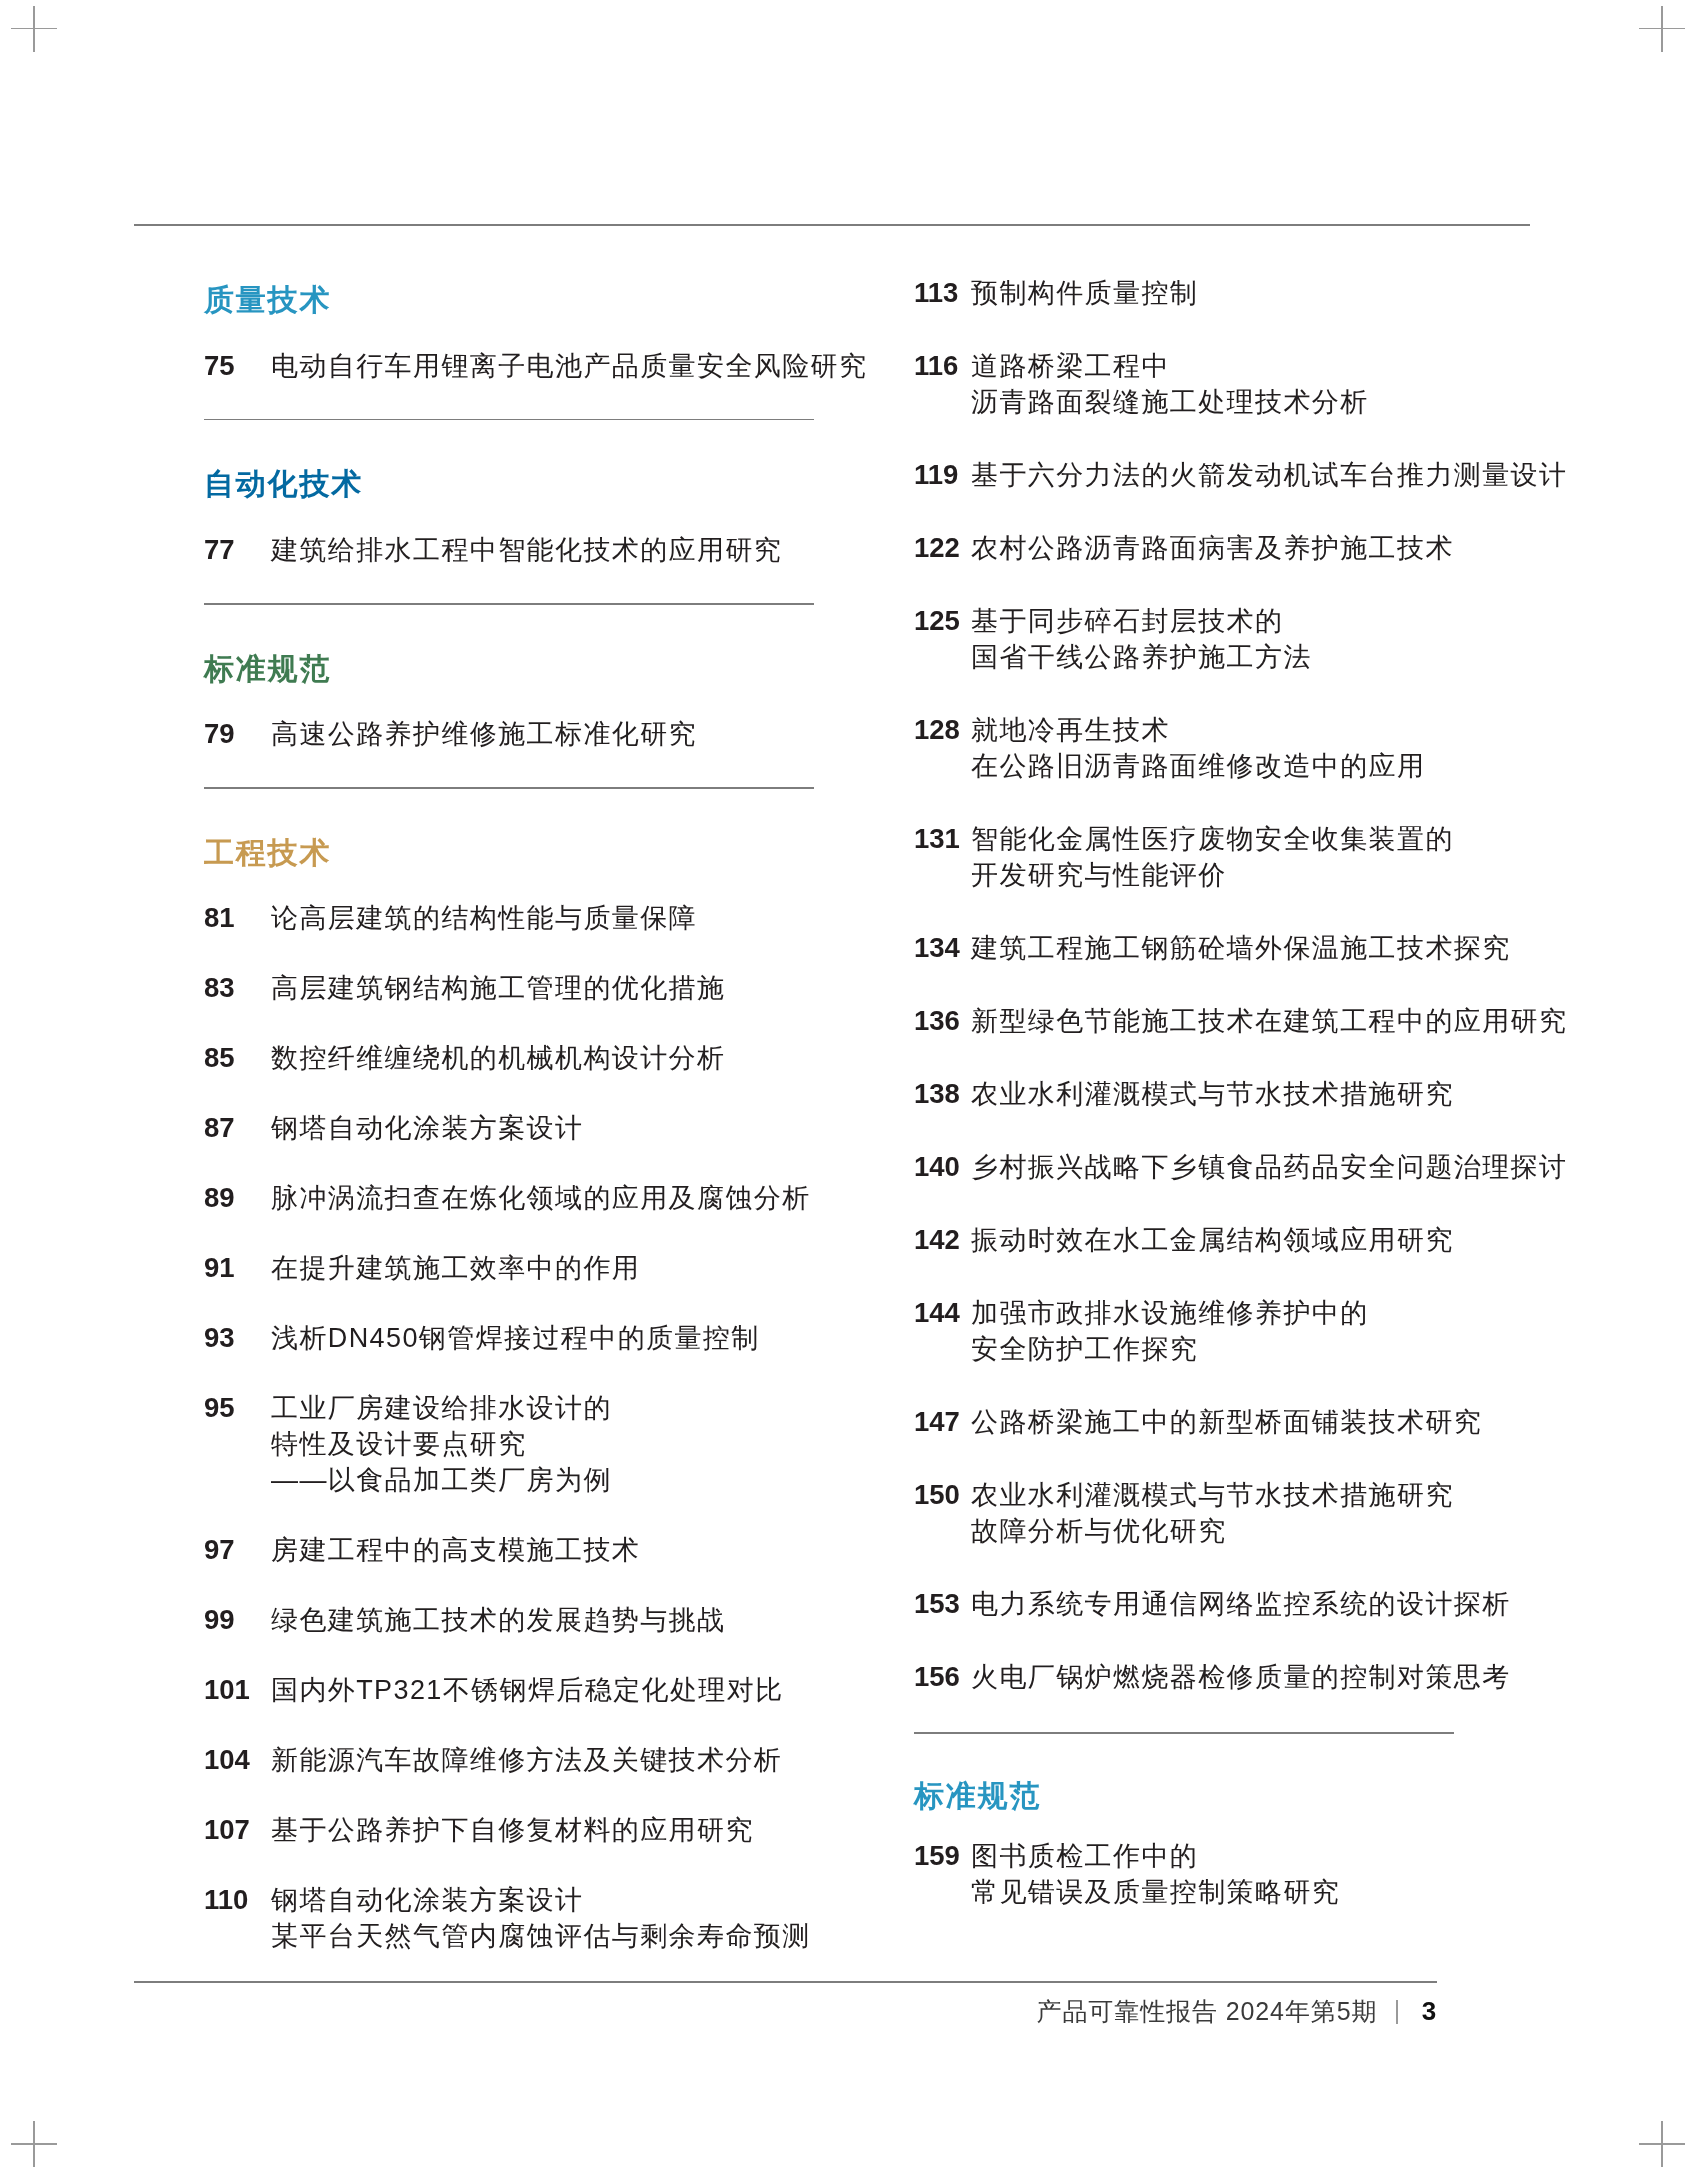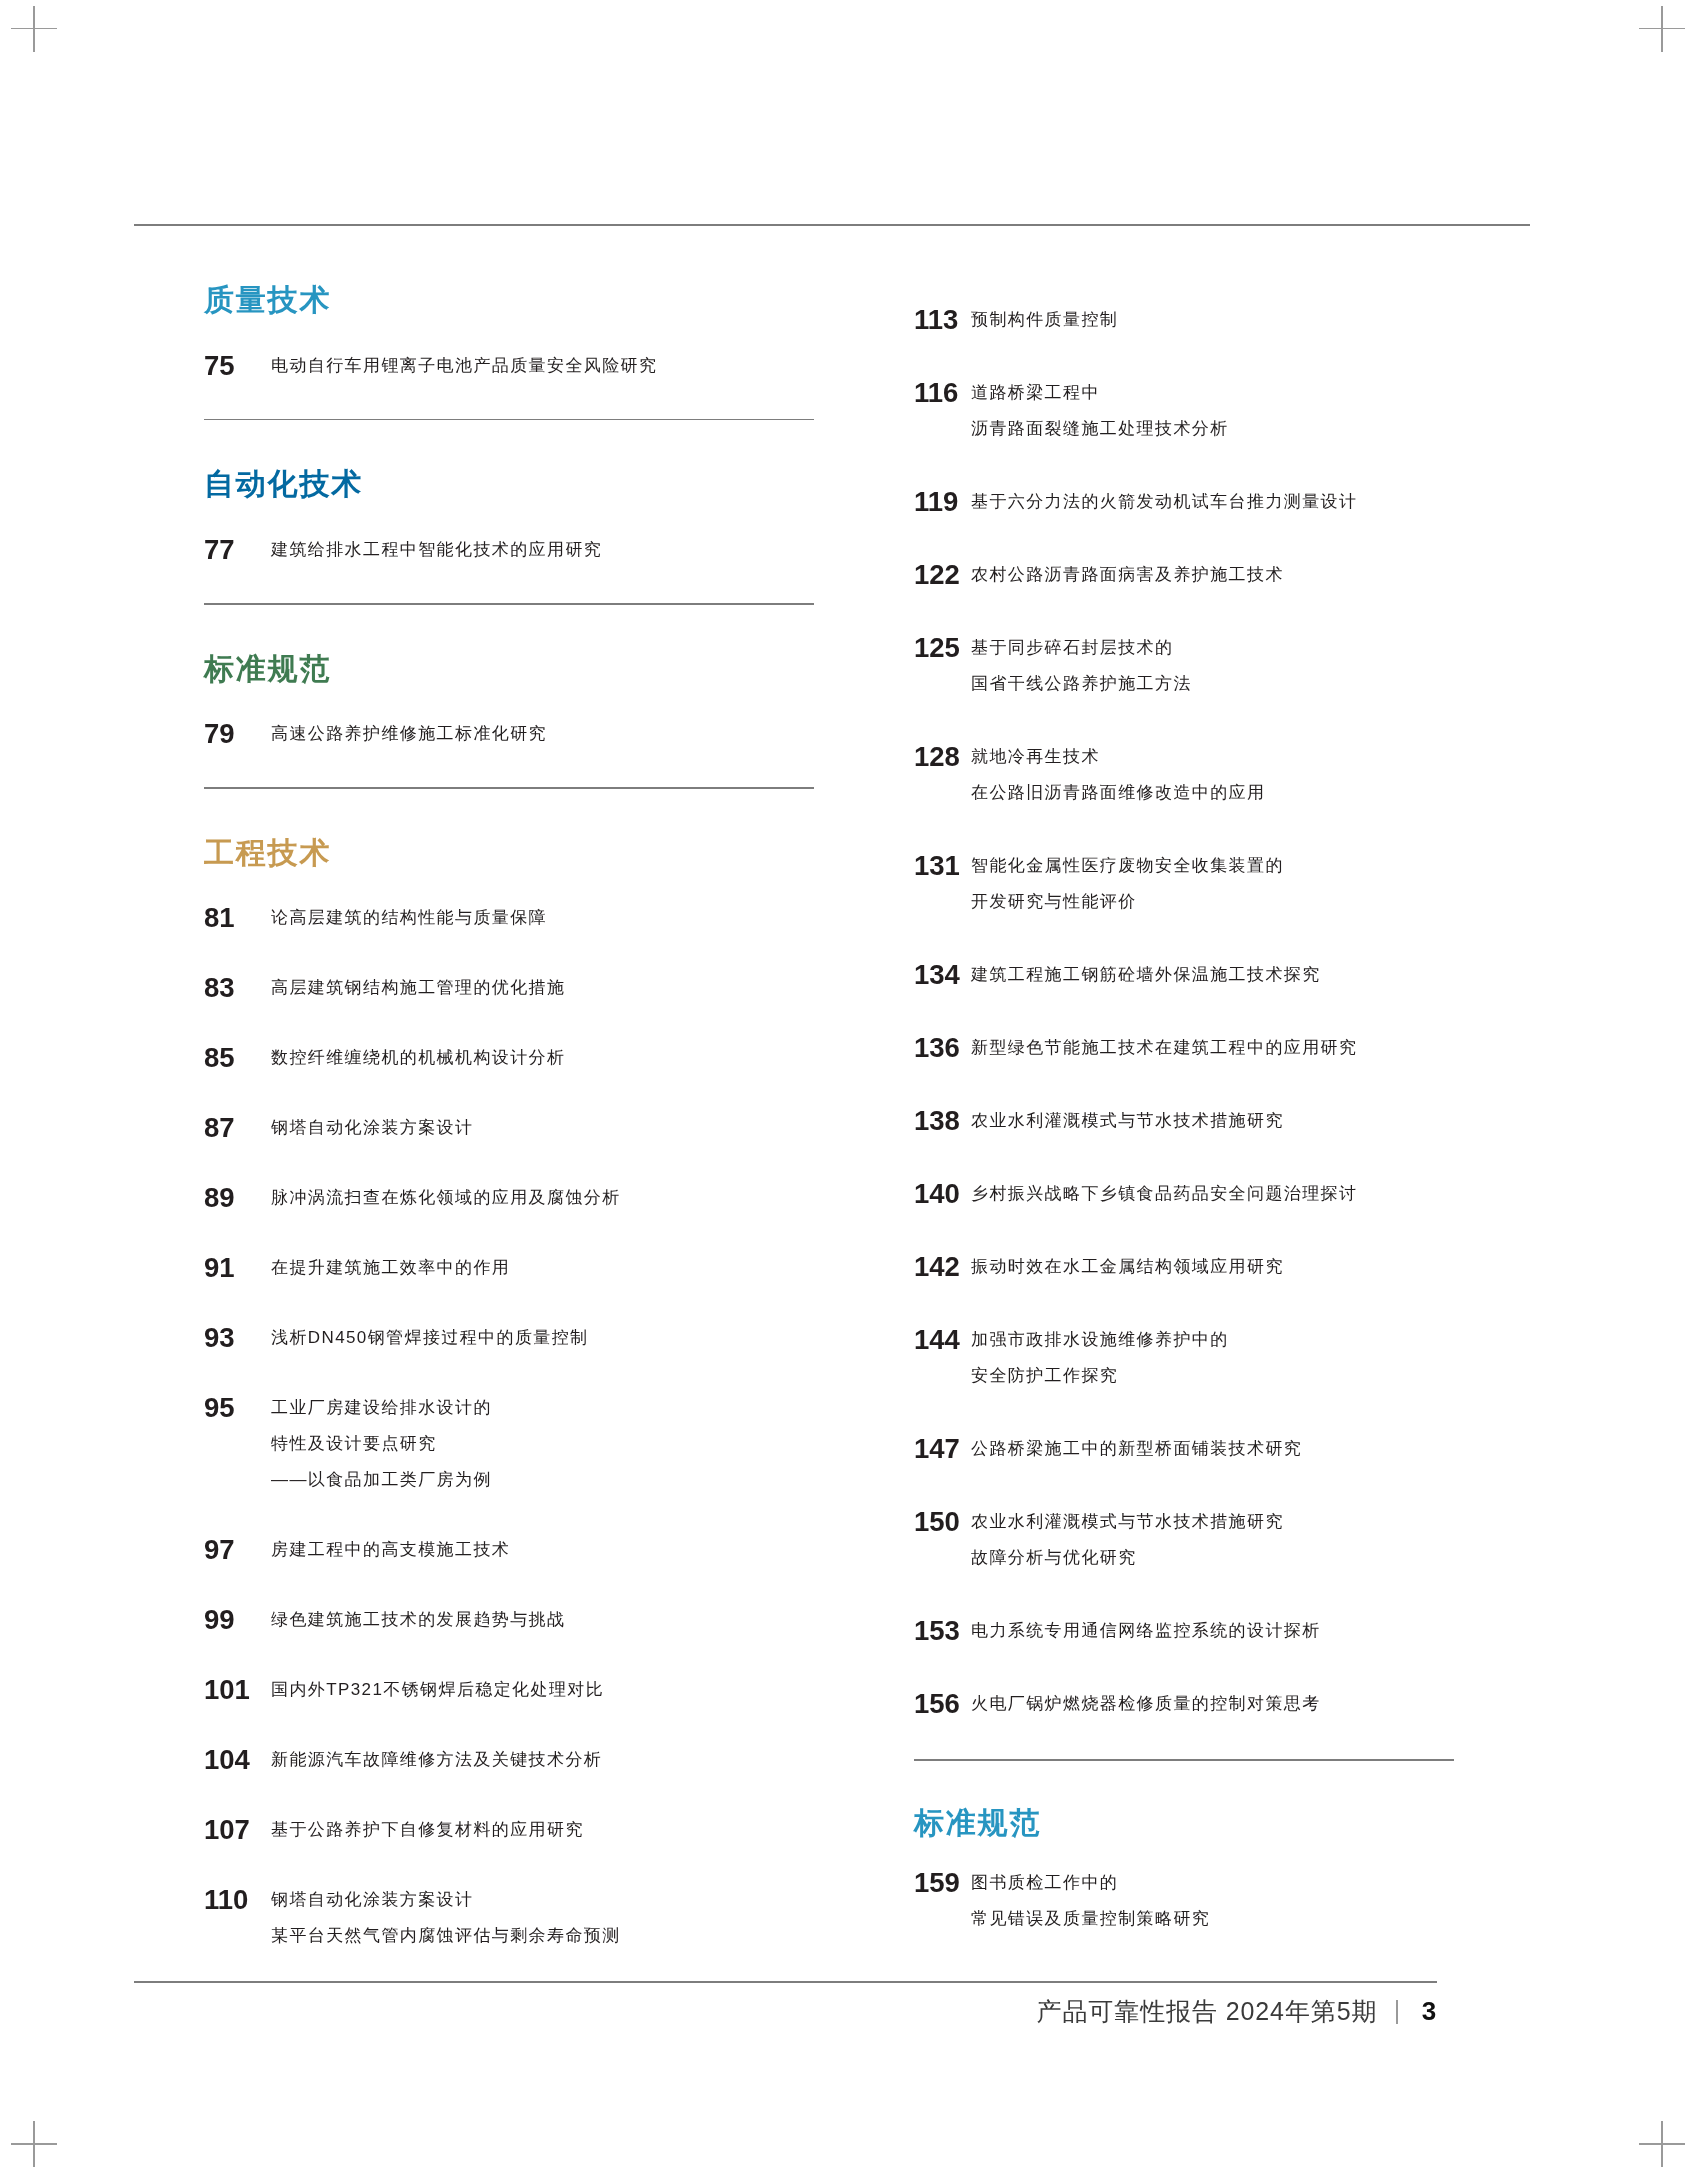--- a/index.html
+++ b/index.html
@@ -17,39 +17,39 @@
   .mark::after{content:'';position:absolute;top:22px;left:0;height:1.8px;width:46px;background:#9a9a9a;}
   .mark.tl{left:11px;top:5.5px;}
   .mark.tr{right:11px;top:5.5px;}
   .mark.bl{left:11px;bottom:9.2px;}
   .mark.br{right:11px;bottom:9.2px;}
 
   .top-rule{position:absolute;left:134px;top:224px;width:1396px;height:1.8px;background:#7d7d7d;}
 
   .col{position:absolute;top:226px;}
   .col-left{left:204px;width:610px;}
-  .col-right{left:914px;width:661px;padding-top:76px;}
+  .col-right{left:914px;width:661px;padding-top:49px;}
 
   .sec-heading{
     font-size:30px;font-weight:bold;letter-spacing:1.8px;
     line-height:40px;margin:44px 0 27.5px 0;white-space:nowrap;
   }
   .col-left > .sec-heading:first-child{margin-top:54px;}
   .col-right .sec-heading{margin:42px 0 22px 0;}
 
   .toc-item{display:flex;align-items:flex-start;margin-bottom:34px;}
   .col-right .toc-item{margin-bottom:37px;}
   .toc-no{
     flex:none;width:67px;
     font-size:27.5px;font-weight:bold;line-height:36px;
   }
   .col-right .toc-no{width:57px;}
   .toc-lines{flex:1;}
   .toc-line{
-    font-size:17px;line-height:36px;letter-spacing:1.4px;white-space:nowrap;
+    font-size:27px;line-height:36px;letter-spacing:1.4px;white-space:nowrap;
   }
 
   .rule{height:1.8px;background:#7d7d7d;margin:35px 0 0 0;}
   .col-right .rule{width:540px;}
 
   .footer-rule{position:absolute;left:134px;top:1981px;width:1303px;height:1.8px;background:#7d7d7d;}
   .footer{
     position:absolute;left:134px;top:1995px;width:1303px;
     text-align:right;font-size:25px;color:#3a3a3a;letter-spacing:0.9px;
     line-height:33px;white-space:nowrap;

